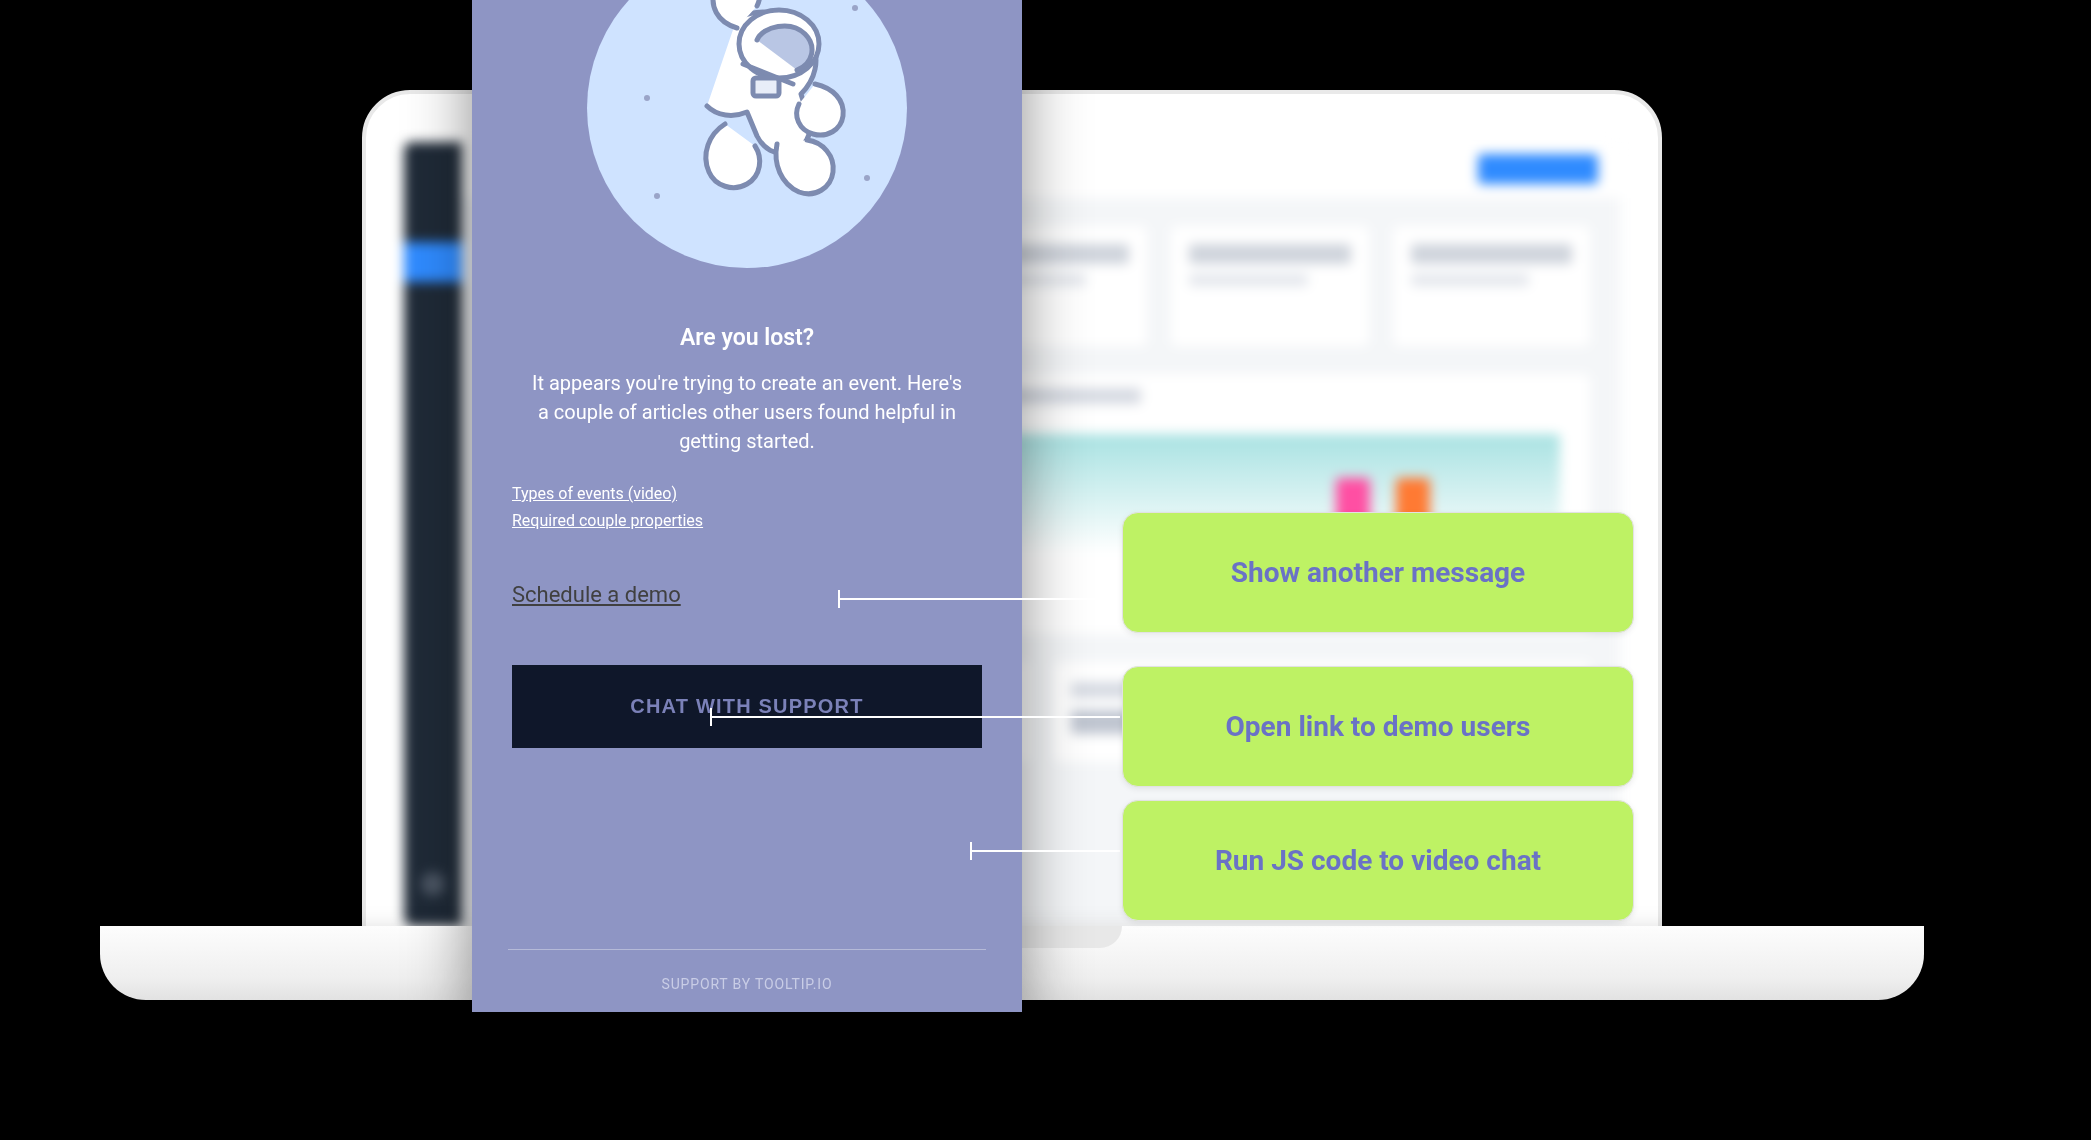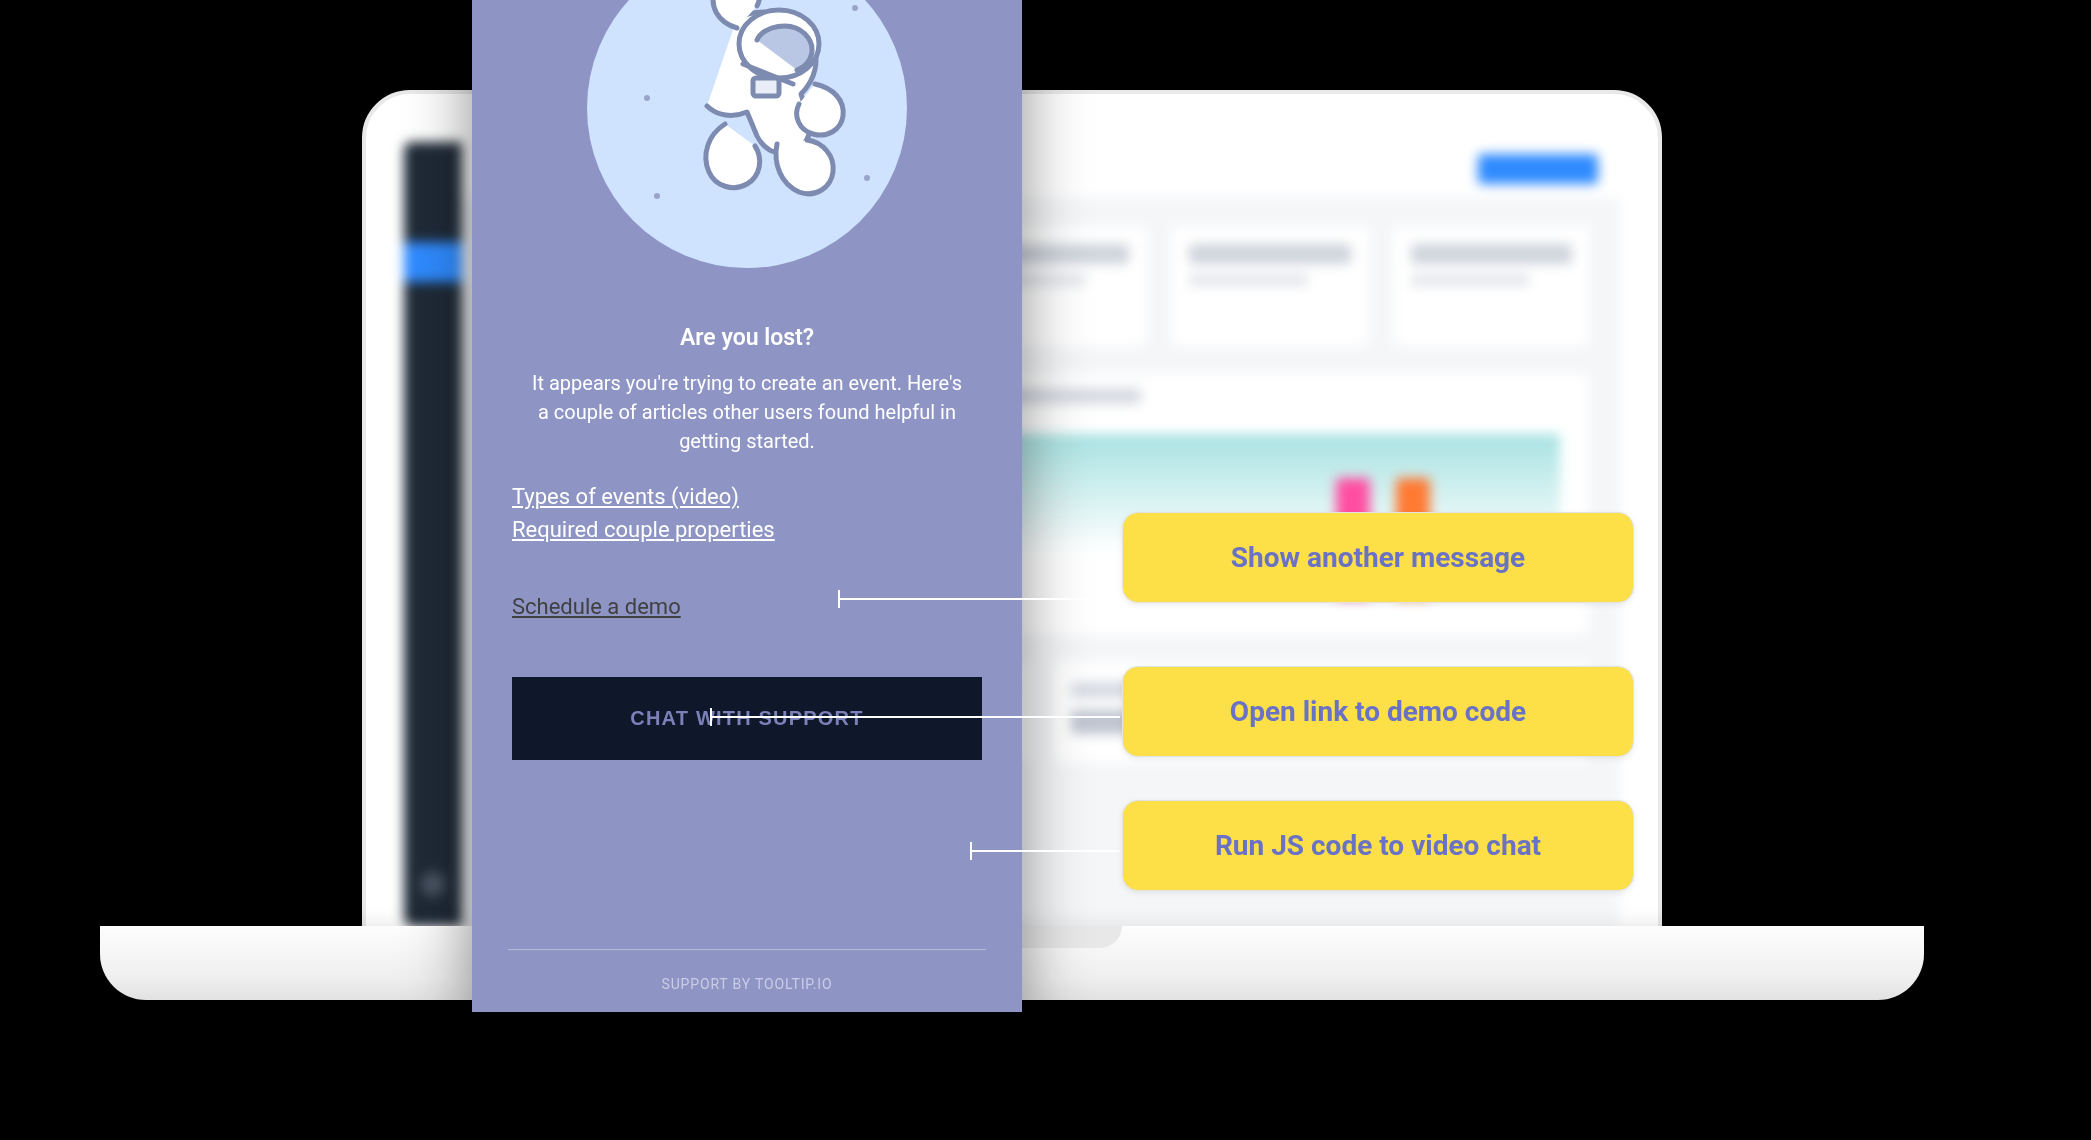--- a/index.html
+++ b/index.html
@@ -73,36 +73,36 @@
     left:472px; top:0;
     width:550px; height:1012px;
     background:#8e95c4;
     color:#fff;
     box-shadow:0 24px 60px rgba(0,0,0,.45);
   }
   .hero{width:320px;height:320px;border-radius:50%;background:#cfe3ff;margin:-52px auto 0;position:relative;overflow:hidden;}
   .hero svg{position:absolute;inset:0;}
   .title{font-size:23px;font-weight:600;text-align:center;margin-top:56px;}
   .desc{font-size:20px;line-height:1.45;text-align:center;margin:18px 60px 0;}
-  .links{margin:28px 40px 0;font-size:22px;}
+  .links{margin:28px 40px 0;font-size:16px;}
   .links a{color:#fff;text-decoration:underline;display:inline-block;margin-bottom:8px;cursor:pointer;}
   .demo{margin:44px 40px 0;font-size:22px;}
   .demo a{color:#404040;text-decoration:underline;cursor:pointer;}
   .chatbtn{
     display:block;margin:58px 40px 0;background:#0f172a;color:#7b81b8;
     font-size:20px;letter-spacing:.06em;font-weight:700;text-align:center;
     padding:30px 10px;border:none;cursor:pointer;width:calc(100% - 80px);
   }
   .powered{position:absolute;left:0;right:0;bottom:20px;text-align:center;color:#c9cde6;font-size:14px;letter-spacing:.06em;}
   .divider{position:absolute;left:36px;right:36px;bottom:62px;height:1px;background:rgba(255,255,255,.35);}
 
   
   .callout{
-    position:absolute;background:#fde047;border:1px solid #e2e2e2;border-radius:16px;
-    font-size:28px;font-weight:700;color:#6a72c6;padding:28px 40px;min-width:430px;
+    position:absolute;background:#bef264;border:1px solid #e2e2e2;border-radius:16px;
+    font-size:28px;font-weight:700;color:#6a72c6;padding:43px 40px;min-width:430px;
     text-align:center;box-shadow:0 2px 6px rgba(0,0,0,.08);
   }
   .lead{
     position:absolute;height:2px;background:#fff;
   }
   .lead::before{content:"";position:absolute;left:-2px;top:-8px;width:2px;height:18px;background:#fff;}
 </style>
 </head>
 <body>
 
@@ -208,16 +208,16 @@
 
     <div class="divider"></div>
     <div class="powered">SUPPORT BY TOOLTIP.IO</div>
   </div>
 
   <div class="lead" style="left:840px;top:598px;width:280px;"></div>
   <div class="lead" style="left:712px;top:716px;width:408px;"></div>
   <div class="lead" style="left:972px;top:850px;width:148px;"></div>
 
   <div class="callout" style="left:1122px;top:512px;">Show another message</div>
-  <div class="callout" style="left:1122px;top:666px;">Open link to demo code</div>
+  <div class="callout" style="left:1122px;top:666px;">Open link to demo users</div>
   <div class="callout" style="left:1122px;top:800px;">Run JS code to video chat</div>
 
 </div>
 
 </body></html>

